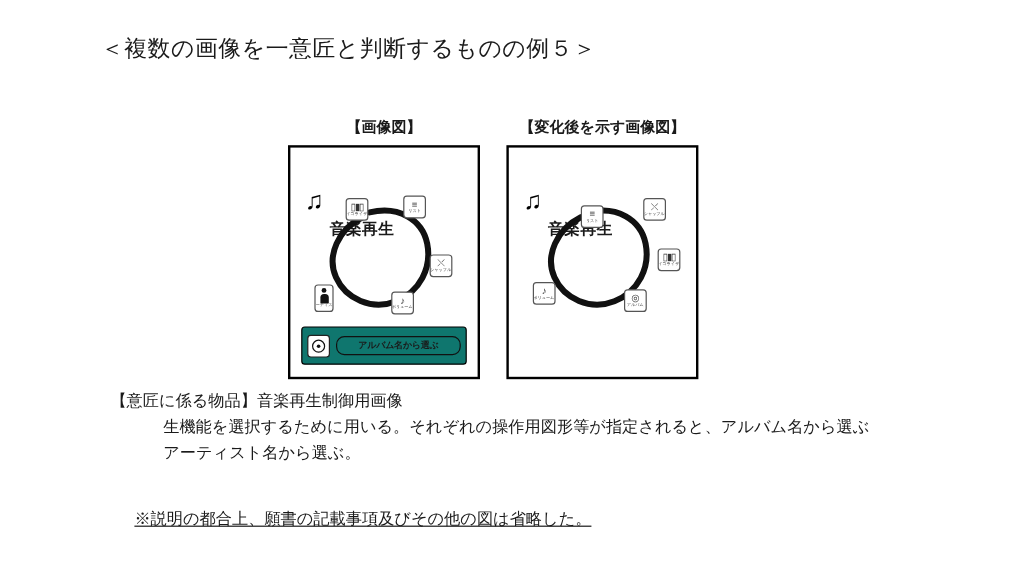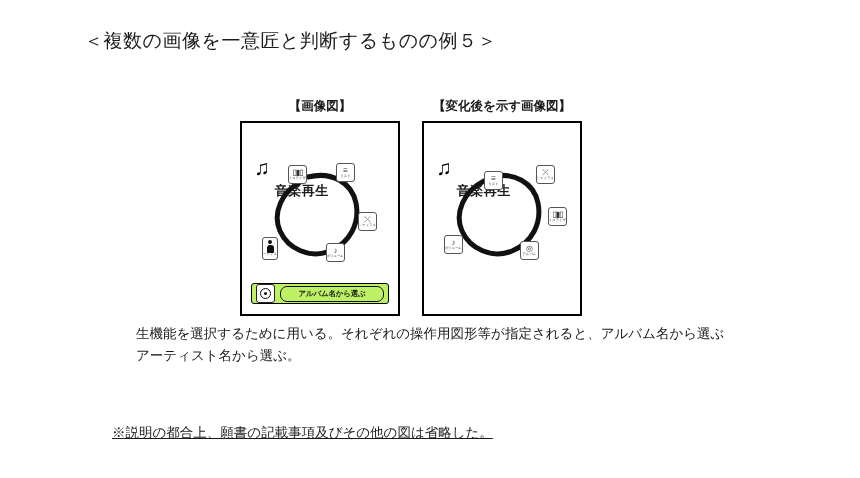--- a/index.html
+++ b/index.html
@@ -114,24 +114,24 @@
   .node.tall {
     height: 23px;
     width: 16px;
   }
 
   .bottom-bar {
     position: absolute;
     left: 9px;
     right: 9px;
     bottom: 10px;
-    height: 21px;
+    height: 32px;
     border: 1.6px solid #000;
     border-radius: 3px;
-    background: #bef264;
+    background: #0f766e;
     display: flex;
     align-items: center;
     padding: 0 4px;
     box-sizing: border-box;
     gap: 5px;
   }
   .bottom-icon {
     width: 17px;
     height: 17px;
     border: 1.4px solid #222;
@@ -305,17 +305,18 @@
         <span class="glyph">♪</span>
         <span class="lbl">ボリューム</span>
       </div>
 
     </div>
   </div>
 
 </div>
 
 <div class="body-text">
+  <p>【意匠に係る物品】音楽再生制御用画像</p>
   <p class="indent">生機能を選択するために用いる。それぞれの操作用図形等が指定されると、アルバム名から選ぶ</p>
   <p class="indent">アーティスト名から選ぶ。</p>
 </div>
 
 <div class="note-line">※説明の都合上、願書の記載事項及びその他の図は省略した。</div>
 
 </body></html>

